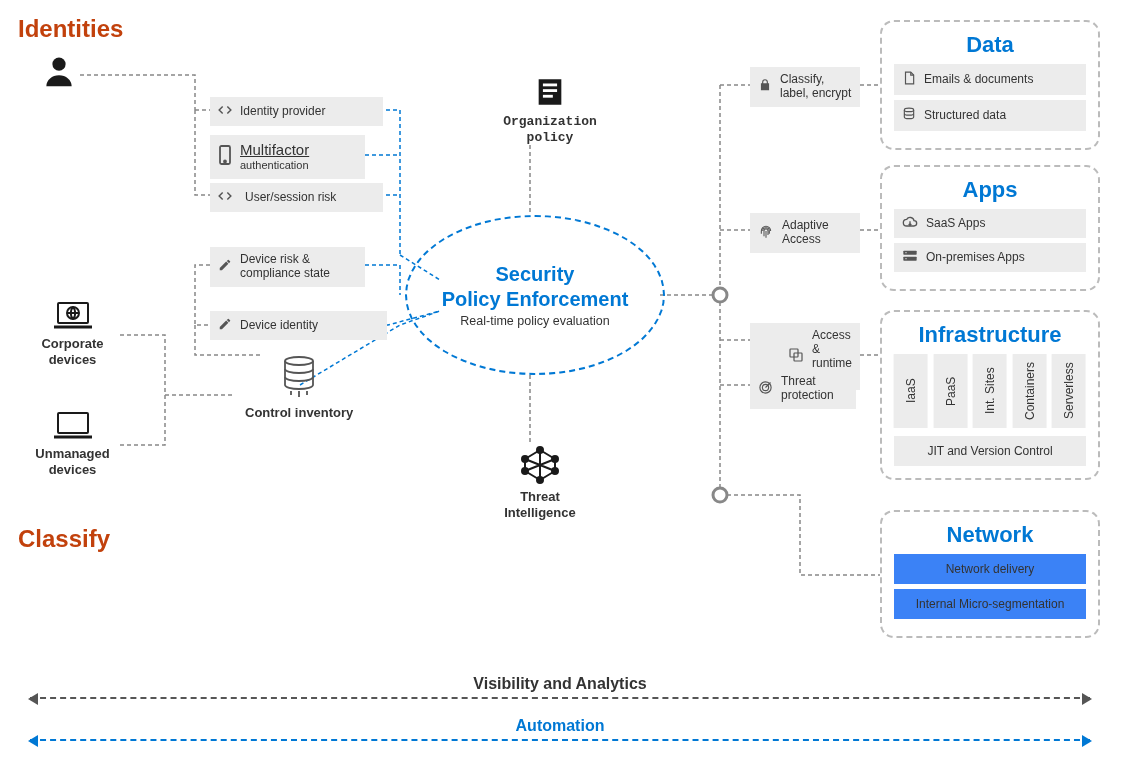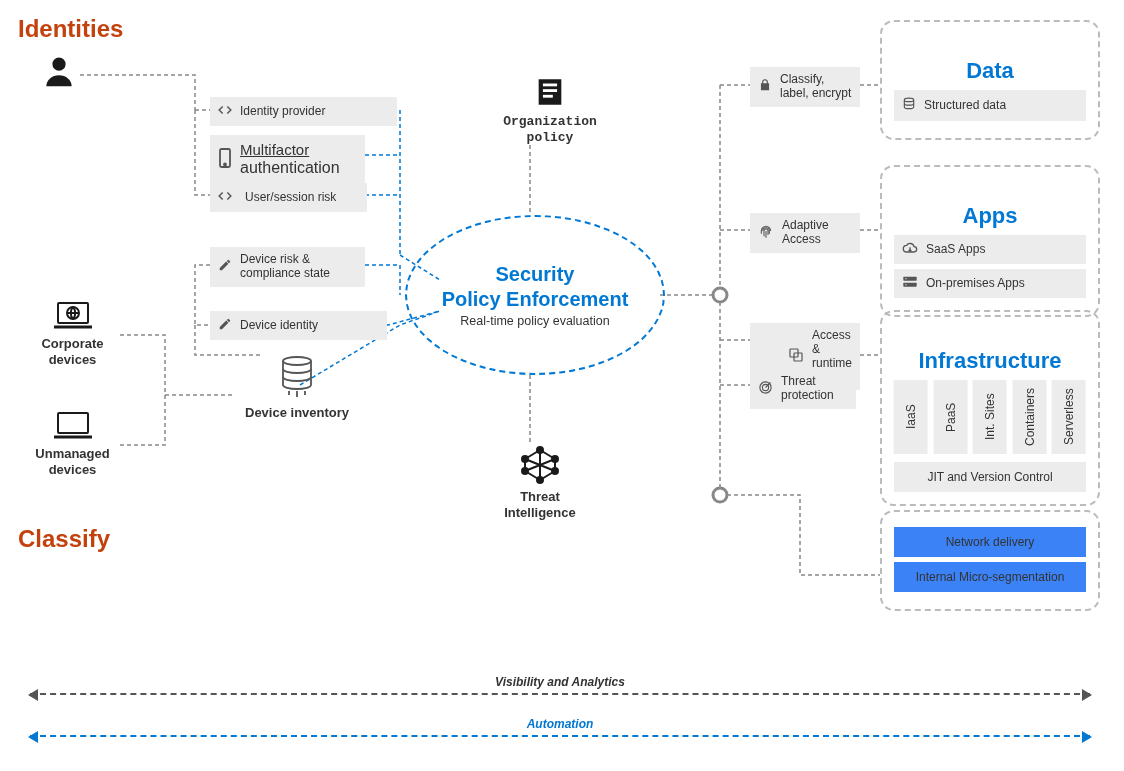--- a/index.html
+++ b/index.html
@@ -65,21 +65,20 @@
     border: 2px dashed #bbb;
     border-radius: 14px;
     padding: 10px 12px 12px;
   }
   .rgroup-title {
     color: #0078d4;
     font-size: 22px;
     font-weight: 600;
     text-align: center;
     margin-bottom: 6px;
-    margin-top: 26px;
   }
   .rgroup .node { margin: 5px 0; }
   .infra-row {
     display: flex;
     gap: 6px;
     margin-bottom: 8px;
   }
   .infra-cell {
     background: #ececec;
     writing-mode: vertical-rl;
@@ -128,21 +127,21 @@
     position: relative;
     height: 0;
   }
   .bottom-bar .arrow-l, .bottom-bar .arrow-r {
     position: absolute;
     top: -6px;
     width: 0; height: 0;
     border-top: 6px solid transparent;
     border-bottom: 6px solid transparent;
   }
-  .bottom-bar .label { font-size: 12px; font-weight: 600; margin-bottom: 4px; font-style: italic; }
+  .bottom-bar .label { font-size: 16px; font-weight: 600; margin-bottom: 4px; }
   .circ {
     stroke: #888; stroke-width: 3; fill: #fff;
   }
 </style>
 </head>
 <body>
 
 <div class="canvas">
 
   <svg class="wires">
@@ -194,43 +193,43 @@
 
   <div class="abs section-heading" style="left:8px; top:0;">Identities</div>
 
   <div class="abs black-icon" style="left:30px; top:38px;">
     <svg width="38" height="38" viewBox="0 0 24 24" fill="currentColor">
       <circle cx="12" cy="7" r="4.2"></circle>
       <path d="M4 21c0-4 3.6-7 8-7s8 3 8 7z"></path>
     </svg>
   </div>
 
-  <div class="abs node" style="left:200px; top:82px; width:187px;">
+  <div class="abs node" style="left:200px; top:82px; width:173px;">
     <span class="grey-icon">
       <svg width="14" height="14" viewBox="0 0 24 24" fill="none" stroke="currentColor" stroke-width="2.5">
           <path d="M8 6l-6 6 6 6M16 6l6 6-6 6"></path>
         </svg>
     </span>
     <span class="node-text">Identity  provider</span>
   </div>
 
   <div class="abs node" style="left:200px; top:120px; width:155px; min-height:40px;">
     <span class="grey-icon">
       <svg width="14" height="20" viewBox="0 0 14 20" fill="none" stroke="currentColor" stroke-width="1.8">
           <rect x="2" y="1" width="10" height="18" rx="1.5"></rect>
           <circle cx="7" cy="16.5" r="1" fill="currentColor"></circle>
         </svg>
     </span>
     <span class="node-text">
       <span style="font-size:15px;text-decoration:underline;">Multifactor</span><br>
-      <span style="font-size:16px;">authentication</span>
-    </span>
-  </div>
-
-  <div class="abs node" style="left:200px; top:168px; width:157px;gap:13px;">
+      <span style="font-size:11px;">authentication</span>
+    </span>
+  </div>
+
+  <div class="abs node" style="left:200px; top:168px; width:173px;gap:13px;">
     <span class="grey-icon">
       <svg width="14" height="14" viewBox="0 0 24 24" fill="none" stroke="currentColor" stroke-width="2.5">
           <path d="M8 6l-6 6 6 6M16 6l6 6-6 6"></path>
         </svg>
     </span>
     <span class="node-text">User/session risk</span>
   </div>
 
   <div class="abs node" style="left:200px; top:232px; width:155px; min-height:38px;">
     <span class="grey-icon">
@@ -256,21 +255,21 @@
   <div class="abs" style="left:235px; top:340px; text-align:center;">
     <span class="grey-icon">
       <svg width="40" height="44" viewBox="0 0 40 44" fill="none" stroke="#555" stroke-width="1.8">
         <ellipse cx="20" cy="6" rx="14" ry="4"></ellipse>
         <path d="M6 6v8c0 2.2 6.3 4 14 4s14-1.8 14-4V6"></path>
         <path d="M6 14v8c0 2.2 6.3 4 14 4s14-1.8 14-4v-8"></path>
         <path d="M6 22v8c0 2.2 6.3 4 14 4s14-1.8 14-4v-8"></path>
         <path d="M12 36v4M20 36v6M28 36v4"></path>
       </svg>
     </span>
-    <div class="plain-label" style="margin-top:2px;">Device inventory</div>
+    <div class="plain-label" style="margin-top:2px;">Control inventory</div>
   </div>
 
   <div class="abs" style="left:15px; top:285px; width:95px; text-align:center;">
     <span class="black-icon">
       <svg width="42" height="32" viewBox="0 0 42 32" fill="none" stroke="#1a1a1a" stroke-width="2">
         <rect x="6" y="3" width="30" height="20" rx="1"></rect>
         <path d="M2 27h38" stroke-width="3"></path>
         <circle cx="21" cy="13" r="6"></circle>
         <path d="M15 13h12M21 7c3 3 3 9 0 12M21 7c-3 3-3 9 0 12"></path>
       </svg>
@@ -362,20 +361,29 @@
         </svg>
     </span>
     <span class="node-text">Threat protection</span>
   </div>
 
   <div class="abs rgroup" style="left:870px; top:5px; width:220px;">
     <div class="rgroup-title">Data</div>
     <div class="node">
       <span class="grey-icon">
         <svg width="14" height="16" viewBox="0 0 24 24" fill="none" stroke="currentColor" stroke-width="2">
+            <path d="M6 2h9l5 5v15H6z"></path>
+            <path d="M15 2v5h5"></path>
+          </svg>
+      </span>
+      <span class="node-text">Emails &amp; documents</span>
+    </div>
+    <div class="node">
+      <span class="grey-icon">
+        <svg width="14" height="16" viewBox="0 0 24 24" fill="none" stroke="currentColor" stroke-width="2">
             <ellipse cx="12" cy="5" rx="8" ry="3"></ellipse>
             <path d="M4 5v6c0 1.66 3.58 3 8 3s8-1.34 8-3V5M4 11v6c0 1.66 3.58 3 8 3s8-1.34 8-3v-6"></path>
           </svg>
       </span>
       <span class="node-text">Structured data</span>
     </div>
   </div>
 
   <div class="abs rgroup" style="left:870px; top:150px; width:220px;">
     <div class="rgroup-title">Apps</div>
@@ -407,20 +415,21 @@
       <div class="infra-cell">IaaS</div>
       <div class="infra-cell">PaaS</div>
       <div class="infra-cell">Int. Sites</div>
       <div class="infra-cell">Containers</div>
       <div class="infra-cell">Serverless</div>
     </div>
     <div class="infra-wide">JIT and Version Control</div>
   </div>
 
   <div class="abs rgroup" style="left:870px; top:495px; width:220px;">
+    <div class="rgroup-title">Network</div>
     <div class="net-row">Network delivery</div>
     <div class="net-row">Internal Micro-segmentation</div>
   </div>
 
   <div class="bottom-bar" style="top:660px;">
     <div class="label" style="color:#333;">Visibility and Analytics</div>
     <div class="line" style="border-color:#555;">
       <span class="arrow-l" style="left:-2px; border-right:10px solid #555;"></span>
       <span class="arrow-r" style="right:-2px; border-left:10px solid #555;"></span>
     </div>

